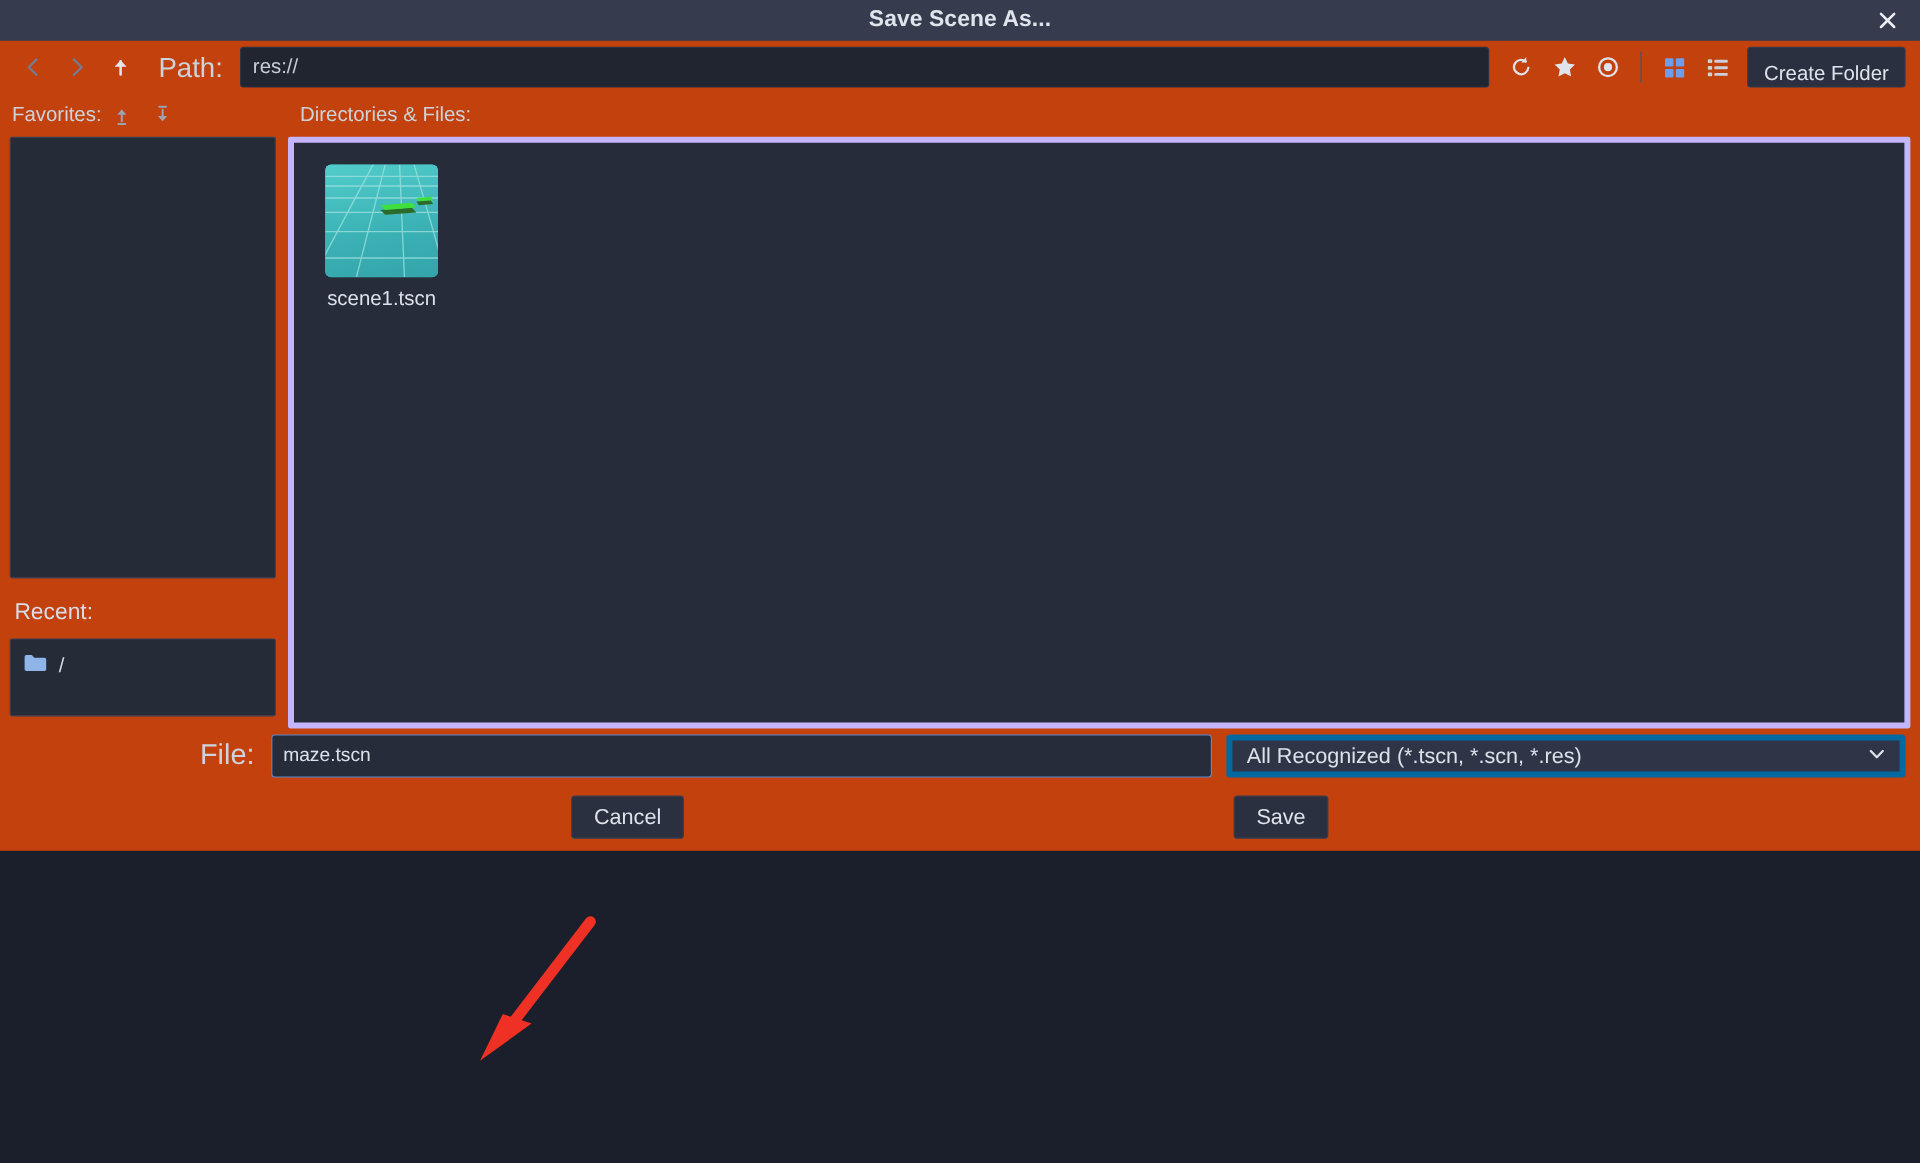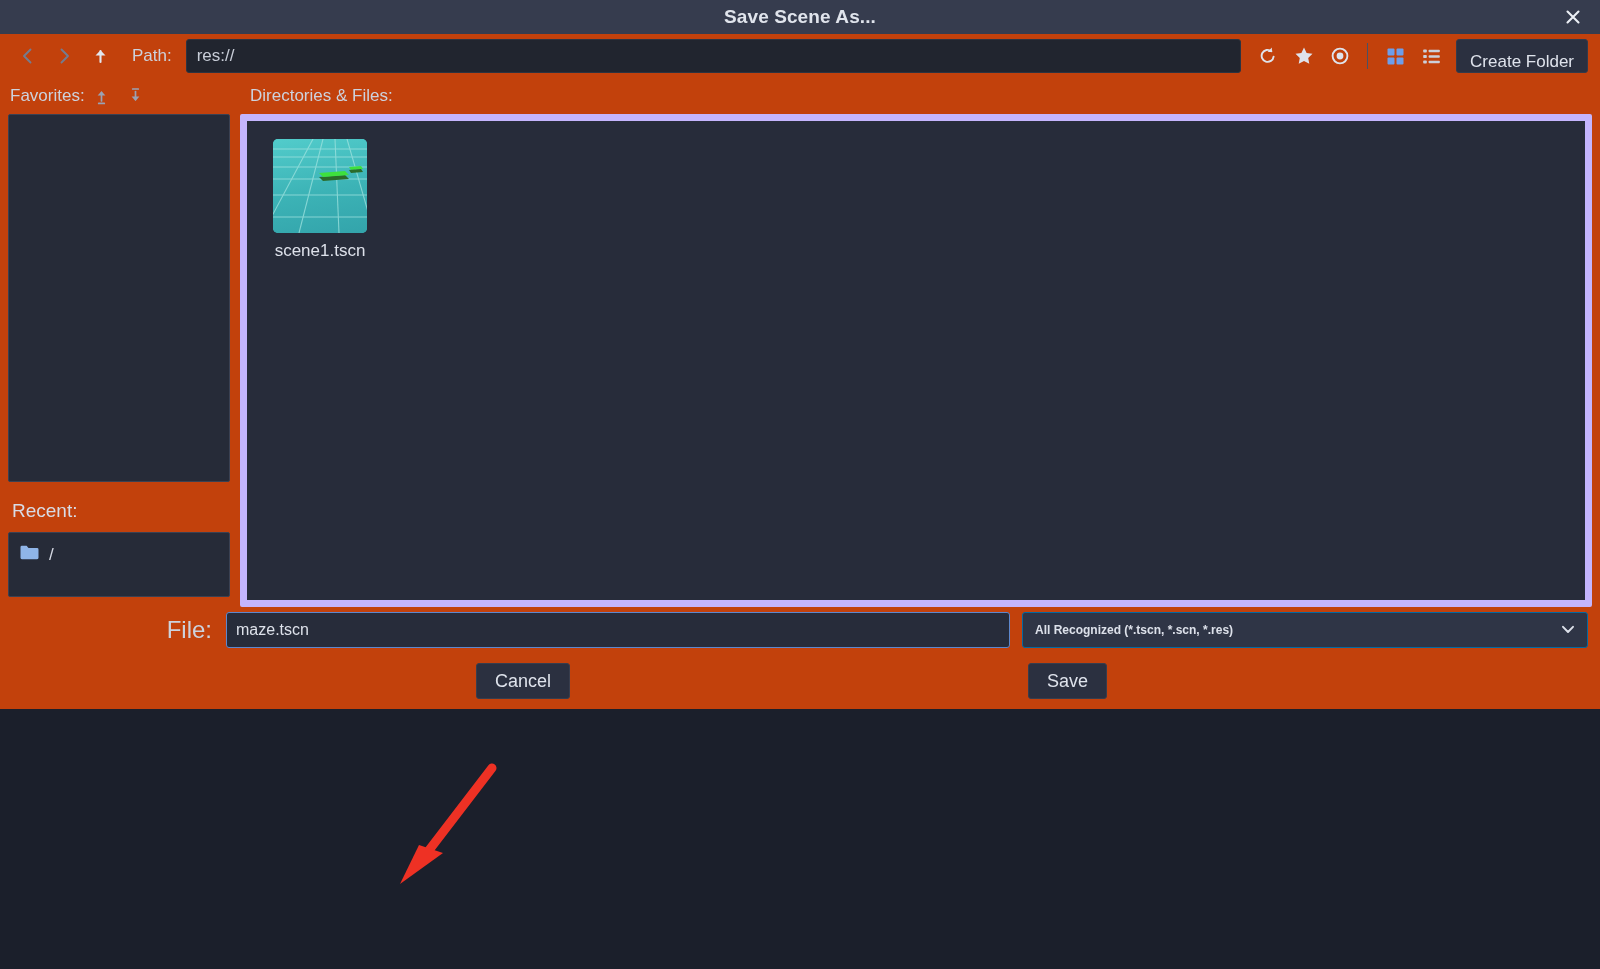--- a/index.html
+++ b/index.html
@@ -64,21 +64,21 @@
     width: 36px;
     height: 34px;
     display: flex;
     align-items: center;
     justify-content: center;
     cursor: pointer;
     border-radius: 3px;
   }
   .navbtn.disabled { cursor: default; }
   .path-label {
-    font-size: 17px;
+    font-size: 23px;
     color: #cdd2dd;
     margin-left: 14px;
     margin-right: 14px;
     white-space: nowrap;
   }
   .path-input {
     flex: 1 1 auto;
     height: 34px;
     background: #21252f;
     border: 1px solid #2d3340;
@@ -210,21 +210,21 @@
     flex: 1 1 auto;
     display: flex;
     flex-direction: column;
     min-width: 0;
     padding-left: 6px;
     padding-right: 4px;
   }
   .filelist {
     flex: 1 1 auto;
     background: #272c3a;
-    border: 7px solid #c4b5fd;
+    border: 5px solid #c4b5fd;
     border-radius: 2px;
     min-height: 0;
     padding: 14px 0 0 14px;
     display: flex;
     flex-wrap: wrap;
     align-content: flex-start;
     gap: 10px;
   }
   .fileitem {
     width: 118px;
@@ -288,31 +288,30 @@
     overflow: hidden;
     white-space: nowrap;
     cursor: text;
   }
   .filter-select {
     margin-left: 12px;
     width: 566px;
     flex: 0 0 566px;
     height: 36px;
     background: #2f3546;
-    border: 1px solid #0369a1;
+    border: 5px solid #0369a1;
     border-radius: 3px;
     display: flex;
     align-items: center;
     justify-content: space-between;
     padding: 0 10px 0 12px;
-    font-size: 12px;
+    font-size: 18px;
     color: #dde1ea;
     cursor: pointer;
     white-space: nowrap;
-    font-weight: bold;
   }
 
   
   .buttonrow {
     height: 56px;
     flex: 0 0 56px;
     display: flex;
     align-items: center;
     position: relative;
   }

